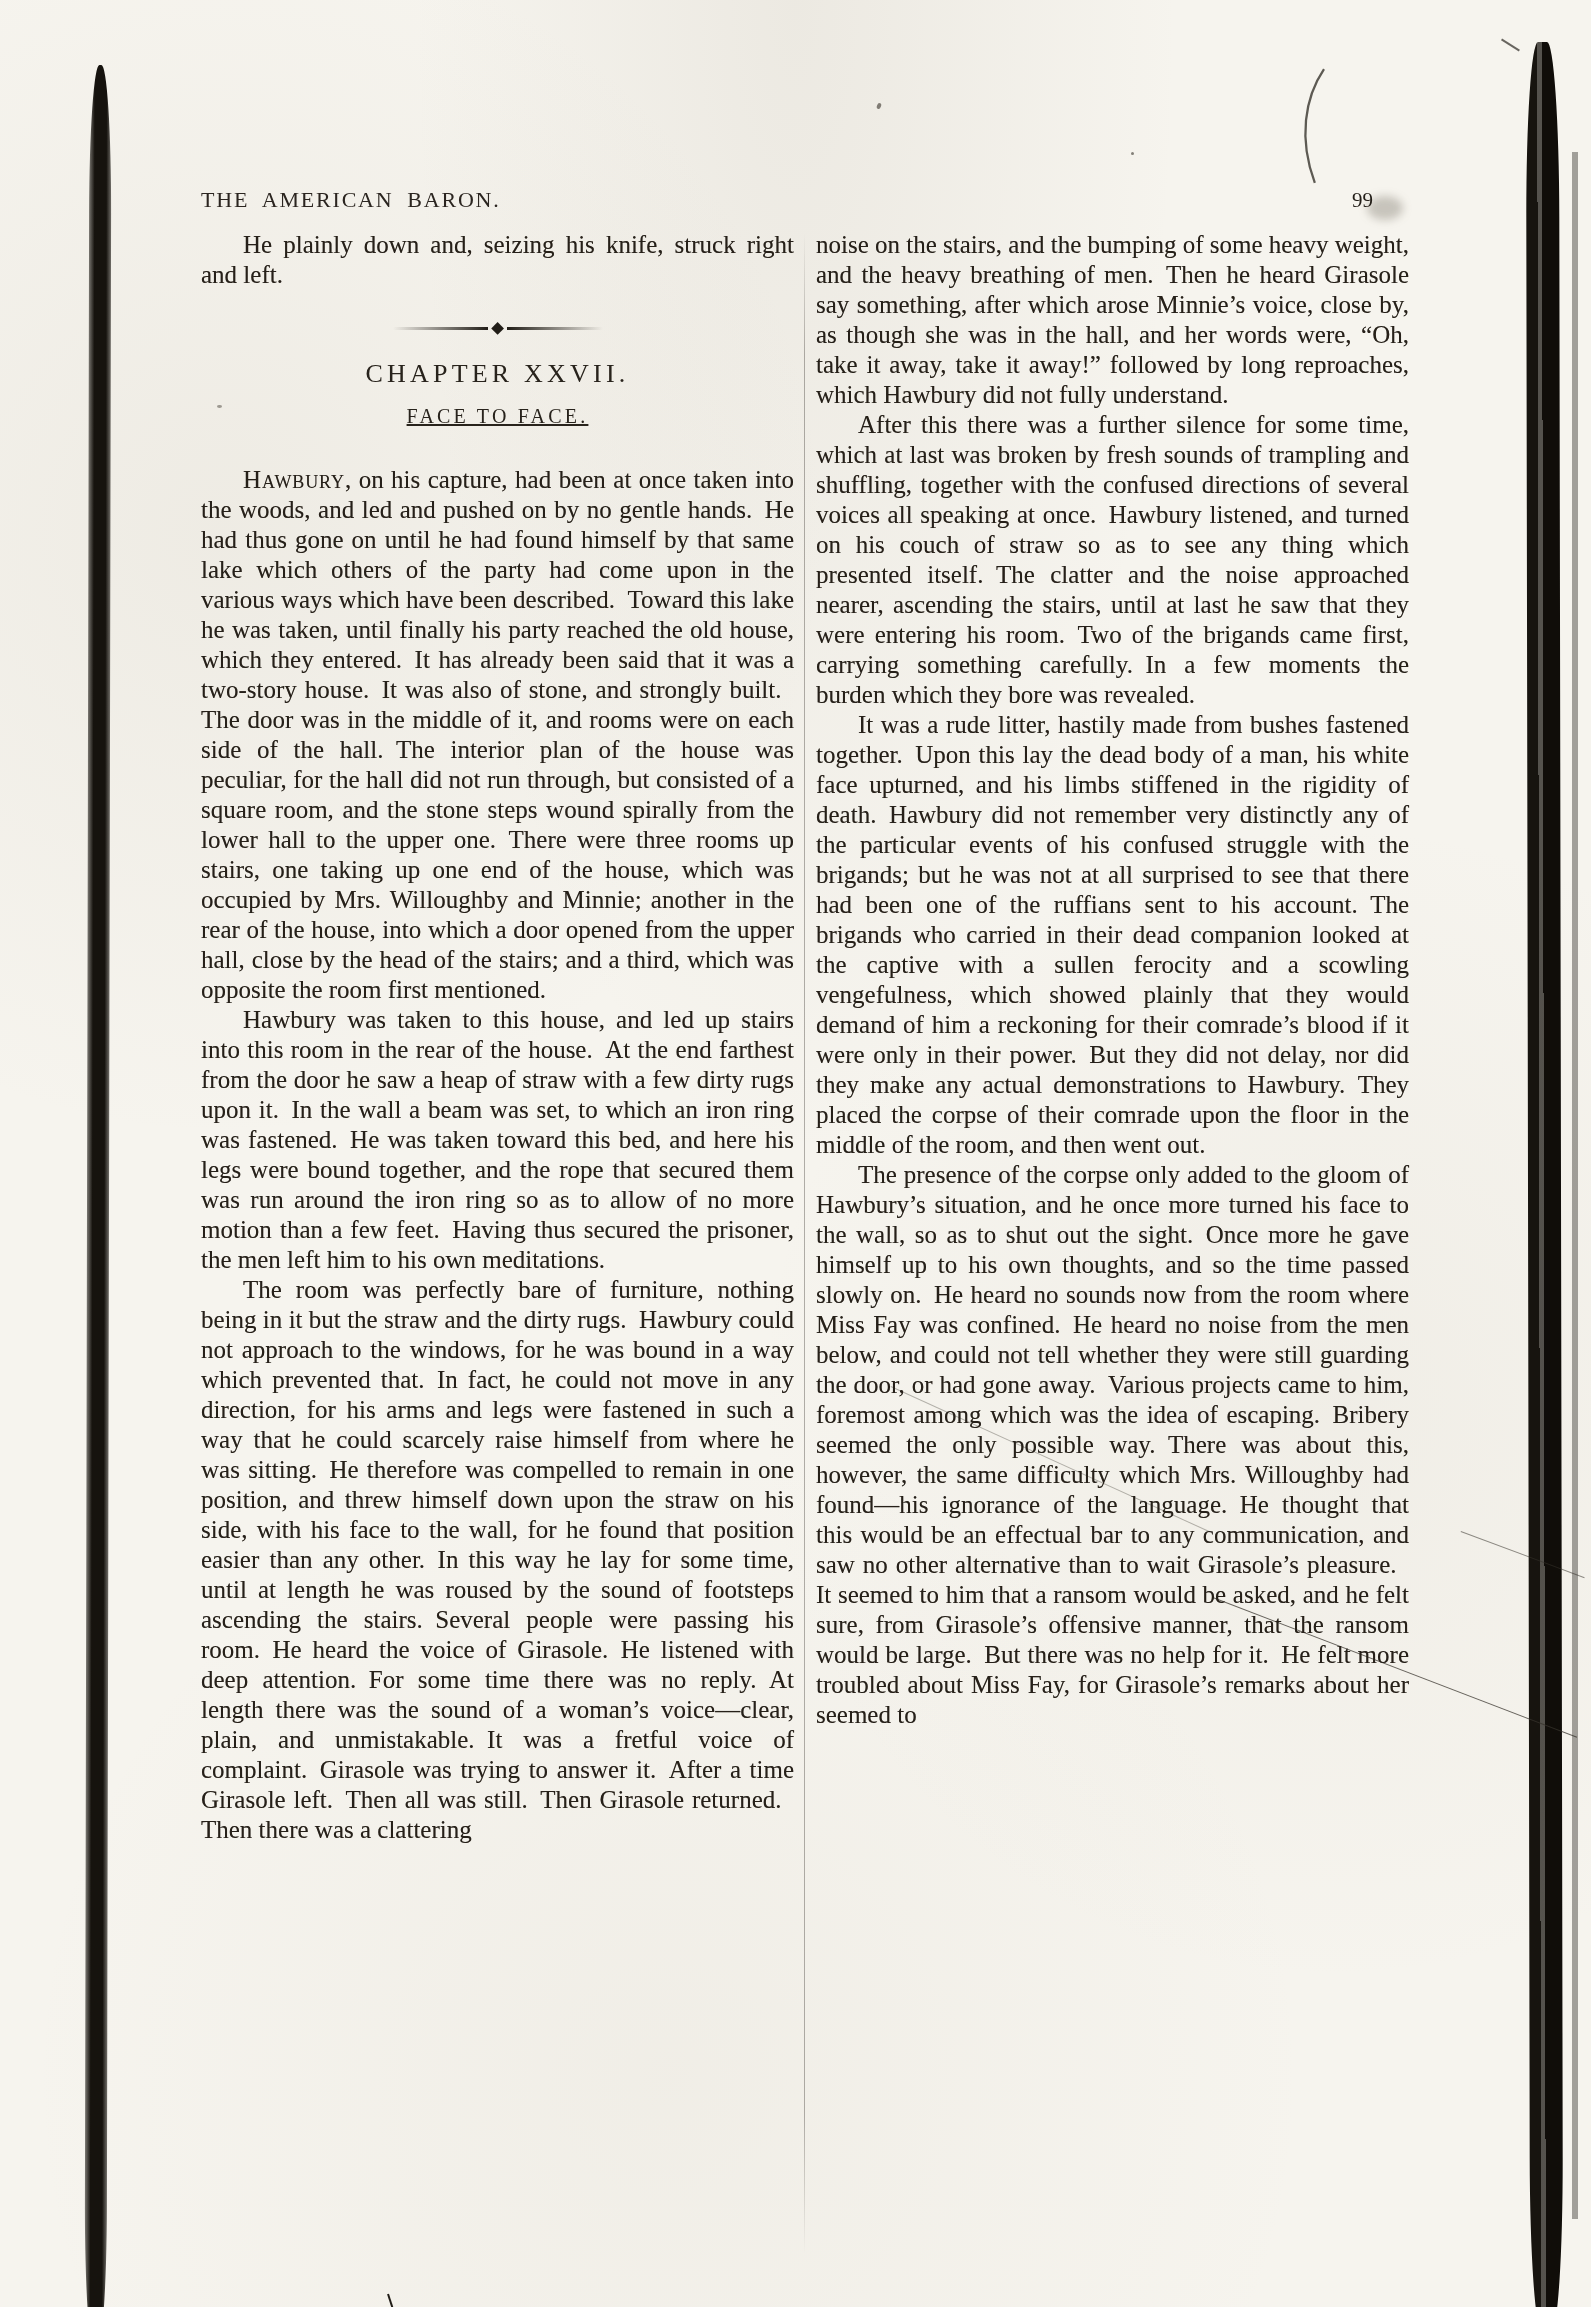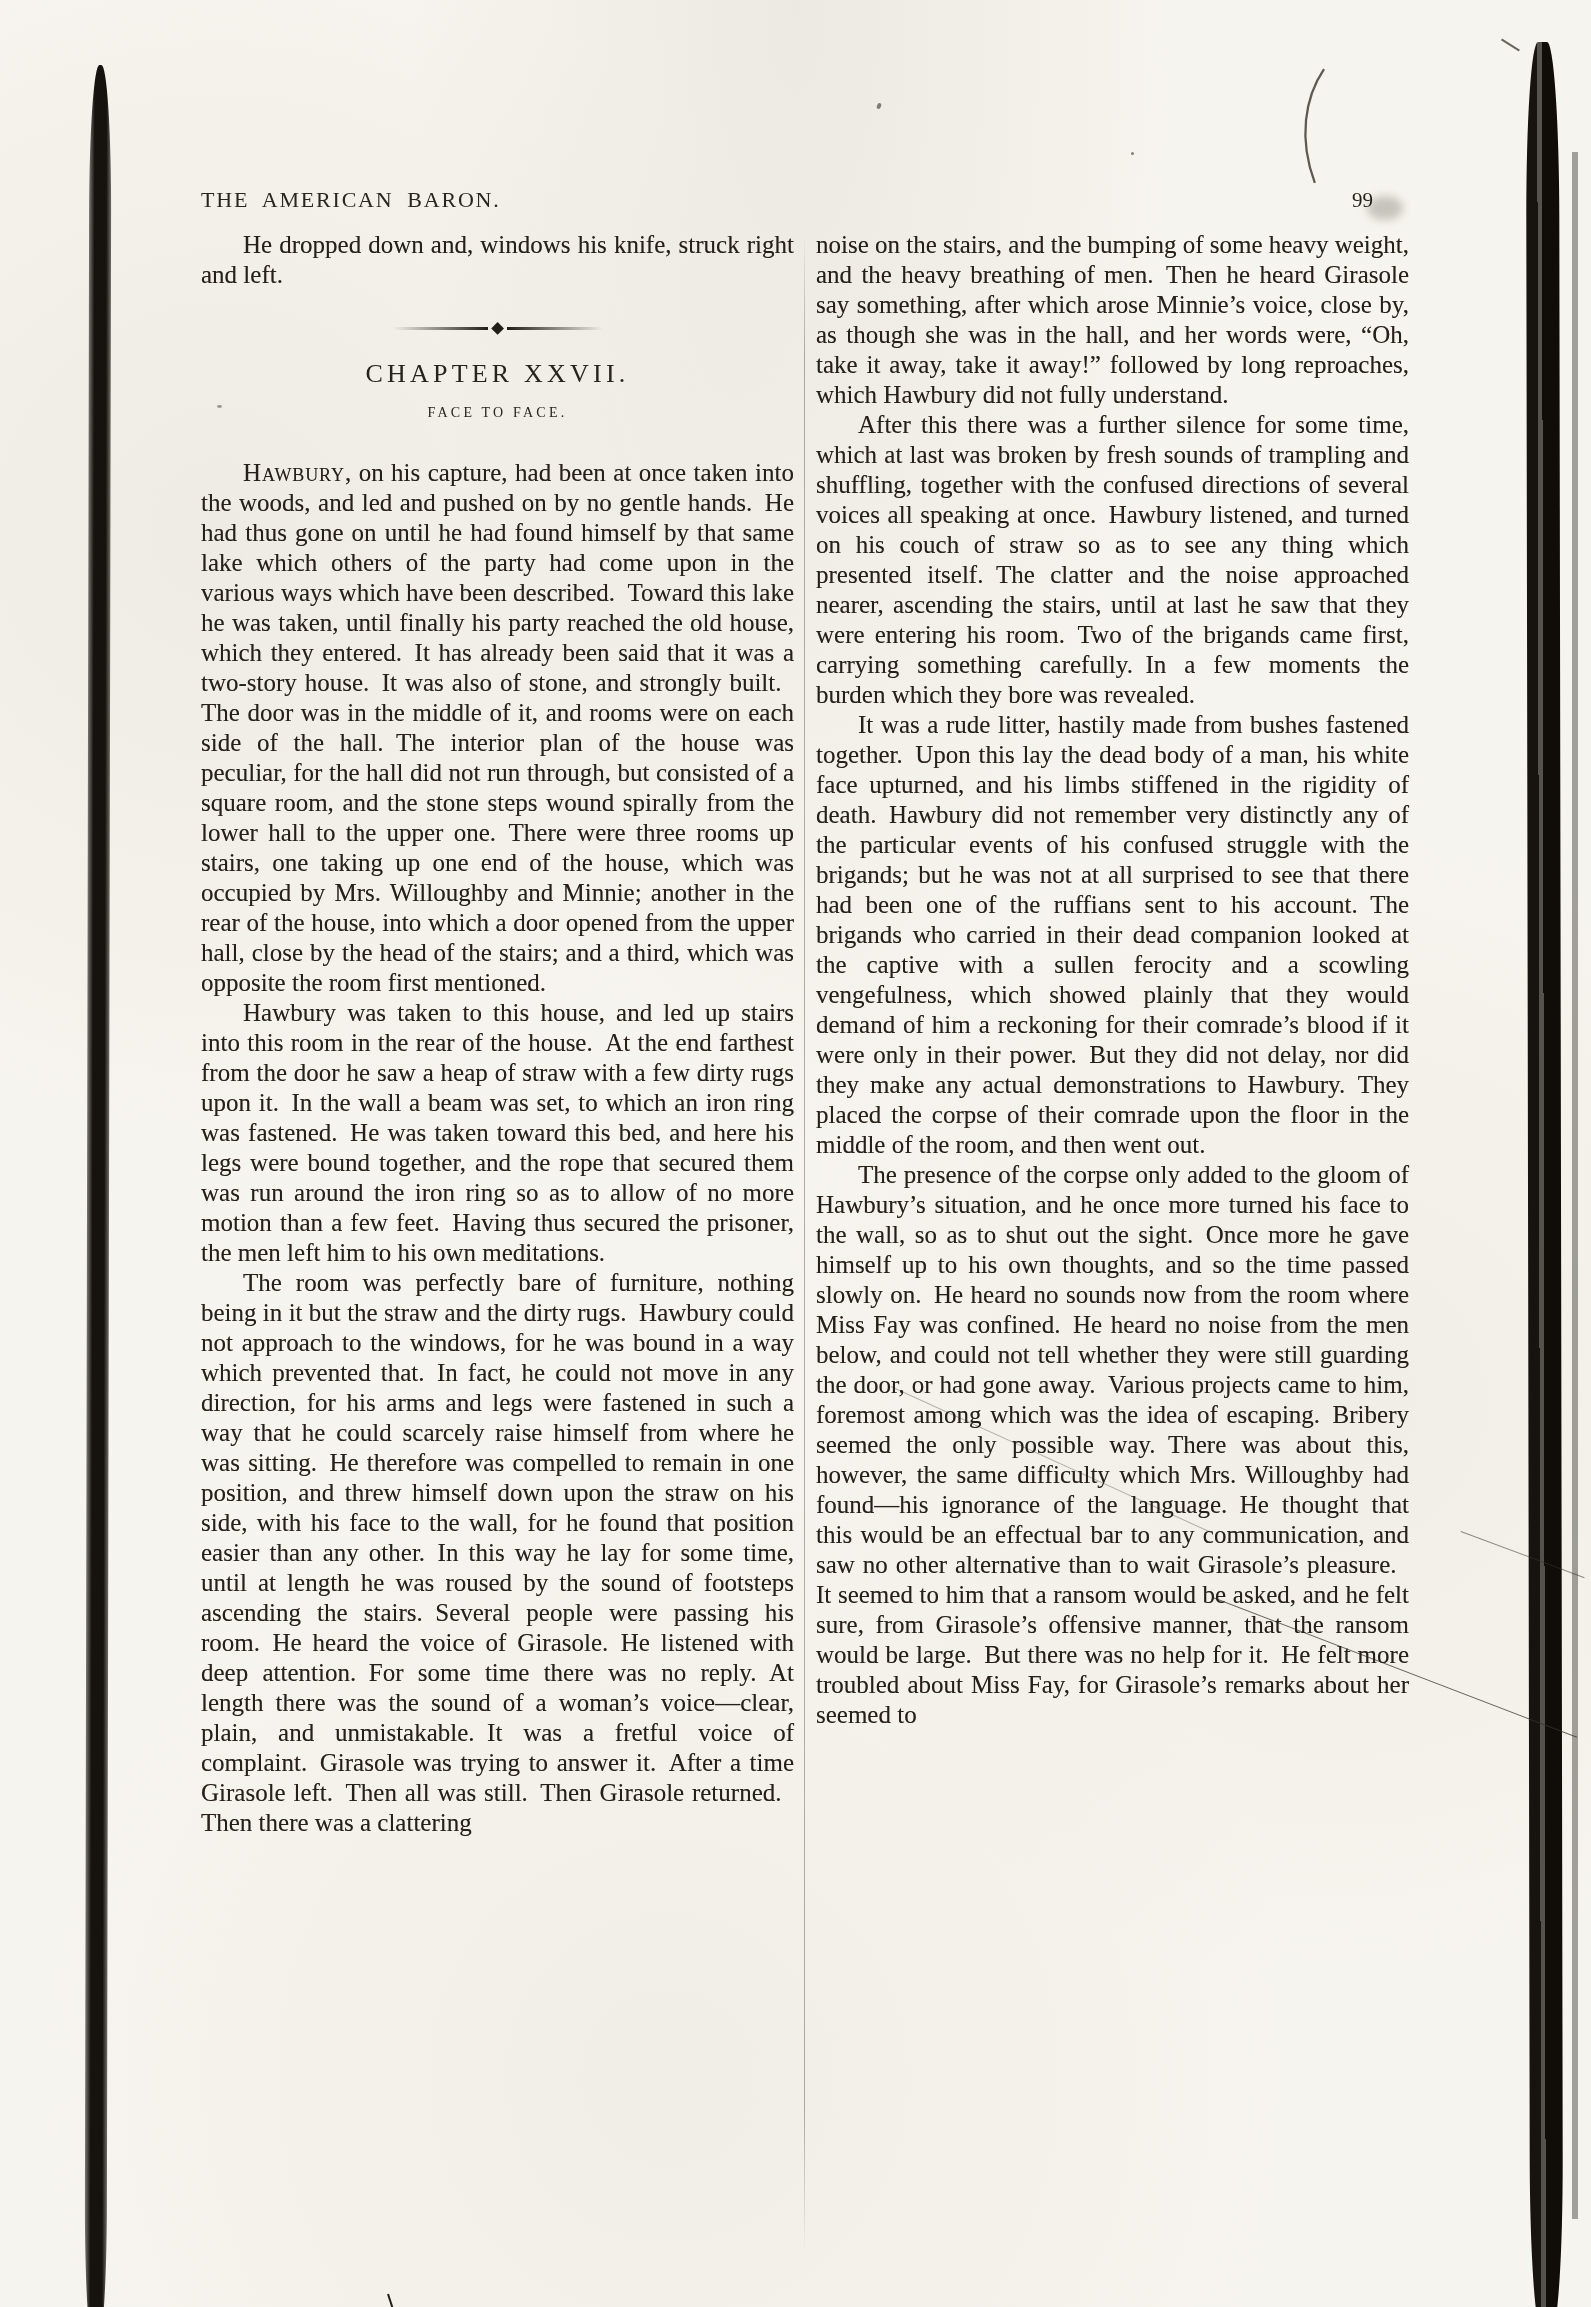--- a/index.html
+++ b/index.html
@@ -102,25 +102,26 @@
   .chapter-heading {
     margin: 16px;
     font-size: 26px;
     font-weight: 400;
     text-align: center;
     letter-spacing: 4.2px;
     color: #28231c;
   }
   .chapter-subheading {
     margin: 7.4px 0 0 0;
-    font-size: 14px;
+    font-size: 20px;
     font-weight: 400;
     text-align: center;
     letter-spacing: 3.2px;
     color: #28231c;
+    text-decoration: underline;
   }
   .body-paras { margin-top: 37px; }
 
   
   .artifact { position: absolute; pointer-events: none; }
   .bar-left {
     left: 87px; top: 65px;
     width: 22px; height: 2288px;
     border-radius: 10px / 148px;
     background: linear-gradient(to right,
@@ -197,21 +198,21 @@
     <div class="running-title">THE AMERICAN BARON.</div>
     <div class="page-number">99</div>
   </div>
 
   <div class="col-divider"></div>
 
   <div class="columns">
 
     <div class="col">
       <div>
-          <p class="para">He dropped down and, windows his knife, struck right and left.</p>
+          <p class="para">He plainly down and, seizing his knife, struck right and left.</p>
         </div>
 
       <div class="chapter-rule">
         <span class="rule-line left"></span>
         <span class="rule-diamond"></span>
         <span class="rule-line right"></span>
       </div>
 
       <h2 class="chapter-heading">CHAPTER XXVII.</h2>
       <h3 class="chapter-subheading">FACE TO FACE.</h3>

